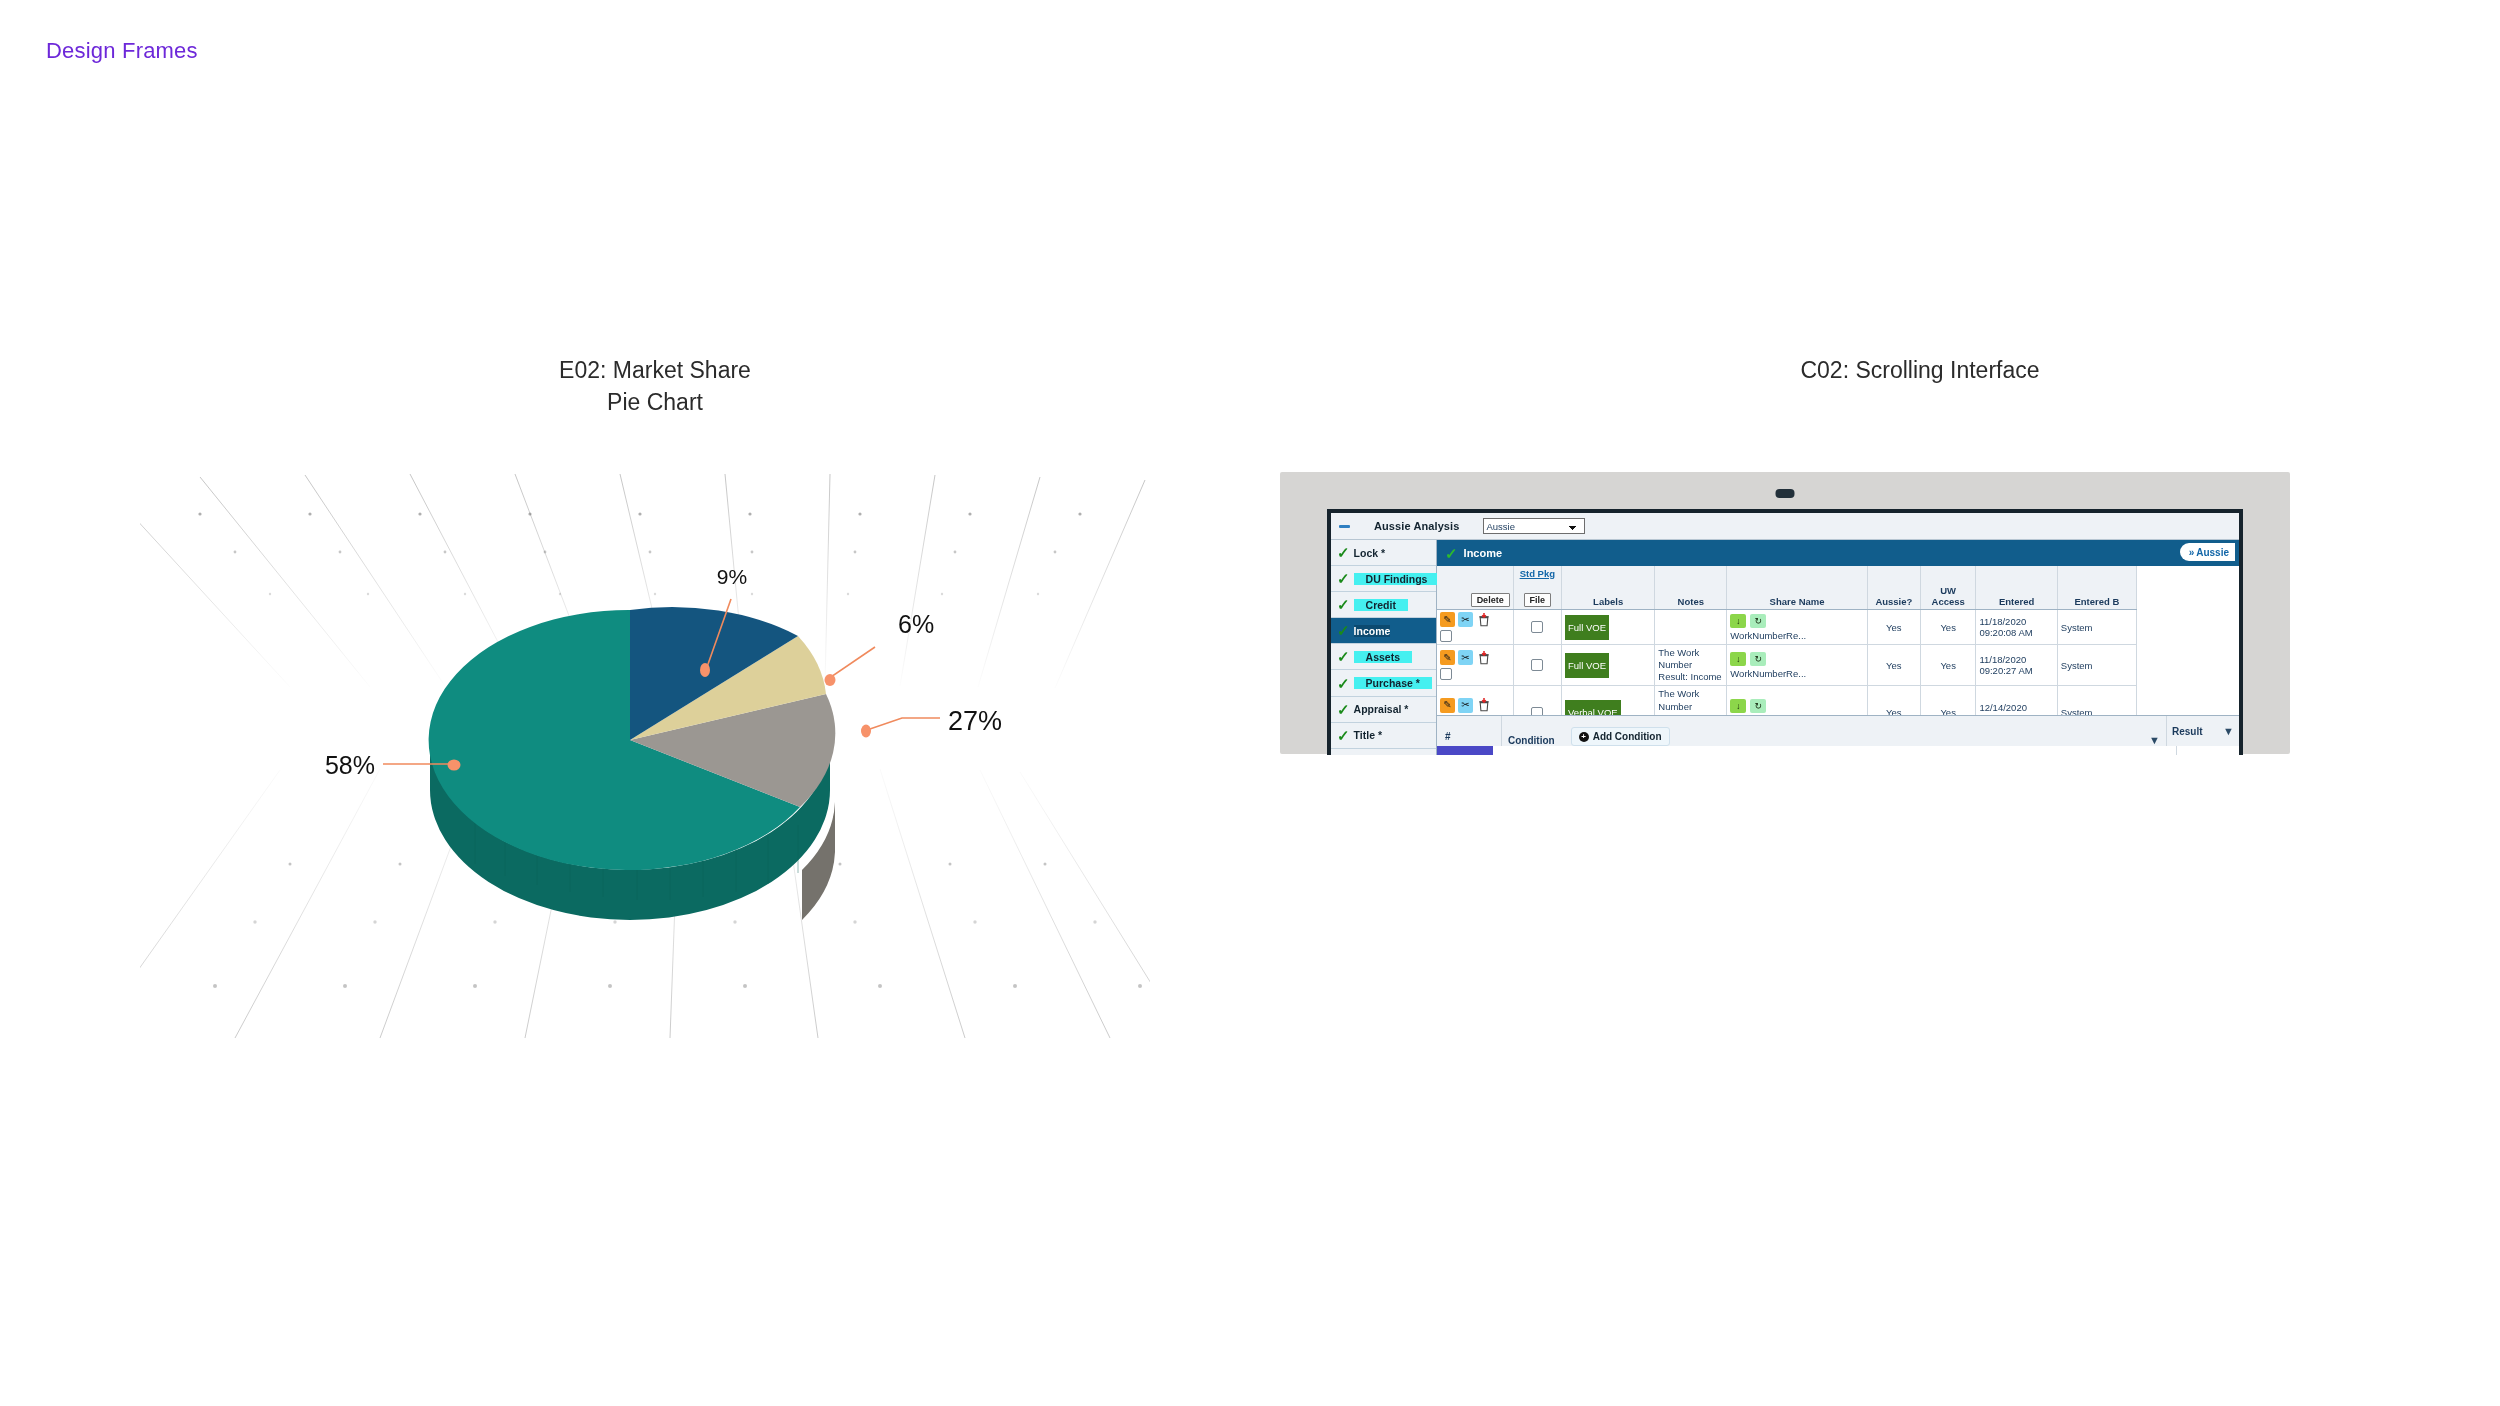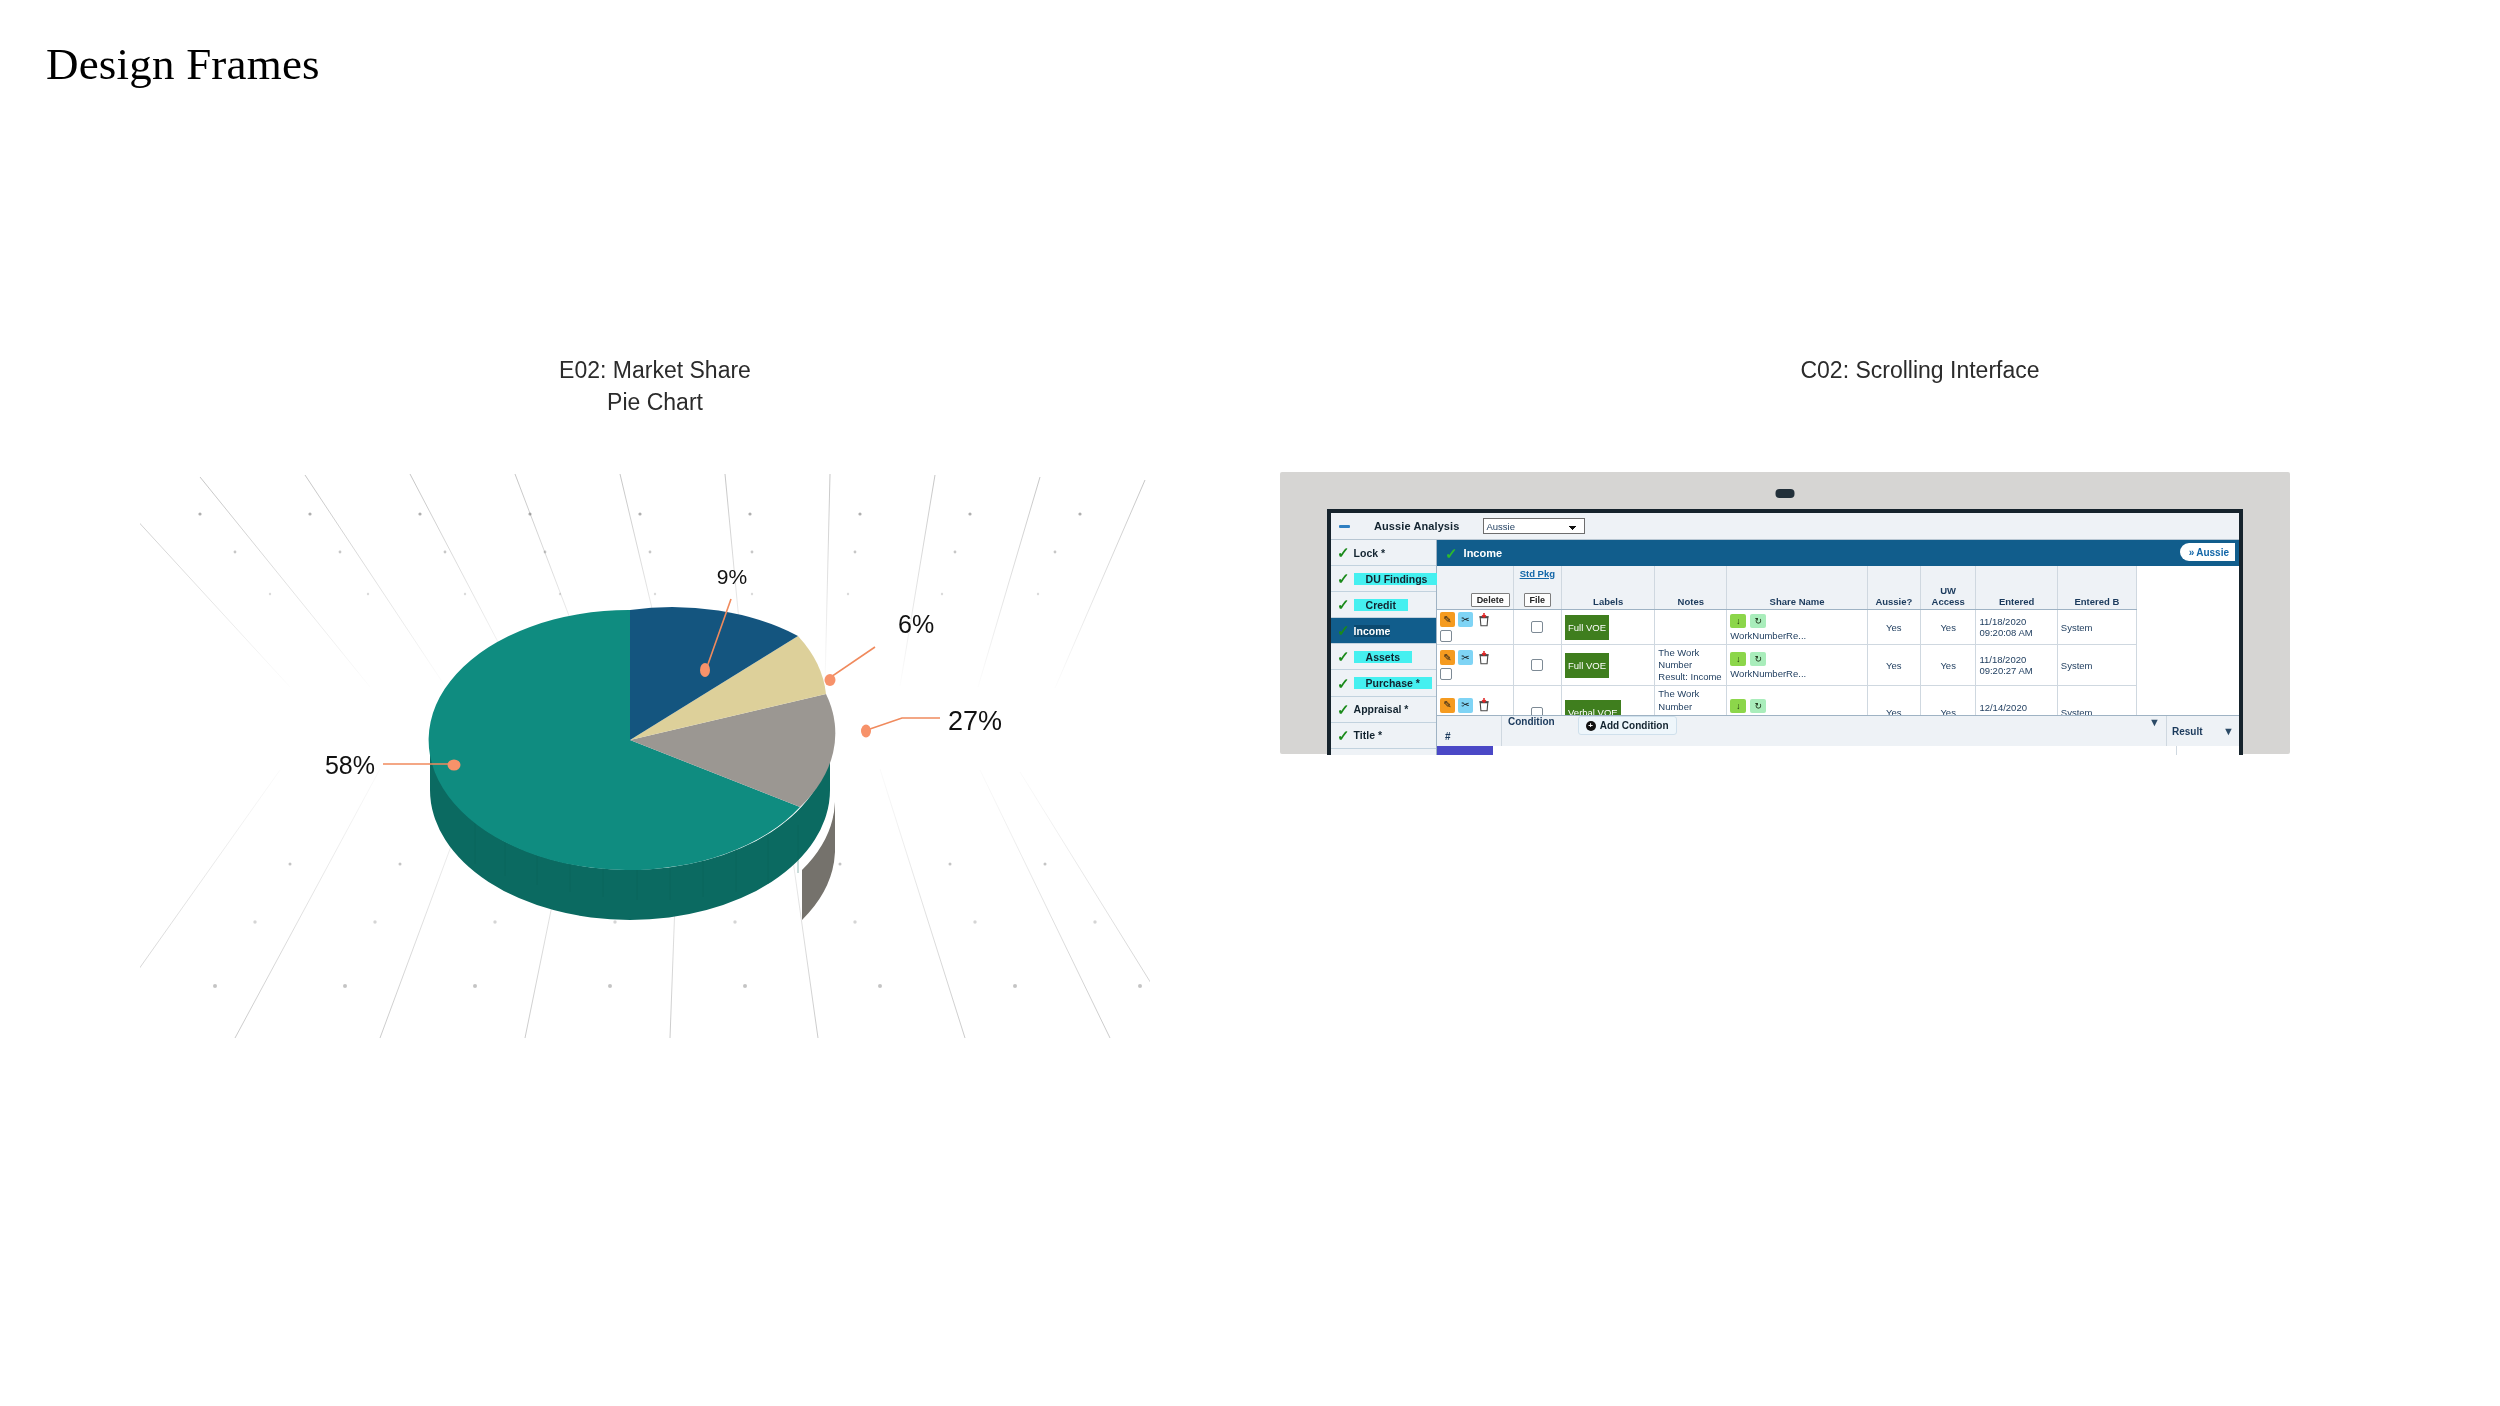--- a/index.html
+++ b/index.html
@@ -9,25 +9,24 @@
     font-family: "Liberation Sans", sans-serif;
     overflow: hidden;
   }
 
   .page { position: relative; width: 2500px; height: 1406px; background:#fff; }
 
   
   .page-title {
     position: absolute;
     left: 46px; top: 38px;
-    font-size: 45px;
-    color: #000000;
+    font-size: 22px;
+    color: #6d28d9;
     font-weight: 400;
     letter-spacing: 0.2px;
-    font-family: Liberation Serif, serif;
   }
 
   
   .frame-left { position: absolute; left: 140px; top: 355px; width: 1030px; height: 700px; }
   .frame-title {
     position: absolute; left: 0; right: 0; top: 0;
     text-align: center;
     font-size: 23px;
     color: #2b2b2b;
     line-height: 1.38;
@@ -207,21 +206,21 @@
   .center { text-align:center; }
 
   
   .cond-bar {
     display:flex; align-items:stretch;
     background:#eef2f6;
     border-top:1px solid #9fb3c4;
     height: 30px;
   }
   .cond-num { width:56px; border-right:1px solid #cfd8e0; display:flex; align-items:flex-end; padding:0 0 4px 8px; font-weight:700; font-size:10px;}
-  .cond-mid { flex:1; display:flex; align-items:flex-start; gap:23px; padding:0 6px; border-right:1px solid #cfd8e0; position:relative;}
+  .cond-mid { flex:1; display:flex; align-items:flex-end; gap:16px; padding:0 6px; border-right:1px solid #cfd8e0; position:relative;}
   .cond-mid .lab { font-weight:700; font-size:10px; }
   .addcond {
     display:flex; align-items:center; gap:4px;
     background:#eef6fb; border:1px solid #cfe0ec; border-radius:3px;
     padding: 3px 7px; font-size:10px; color:#12232f; font-weight:700;
   }
   .addcond .plus {
     width:10px; height:10px; border-radius:50%;
     background:#111; color:#fff; font-size:8px; line-height:10px; text-align:center; font-weight:700;
   }

